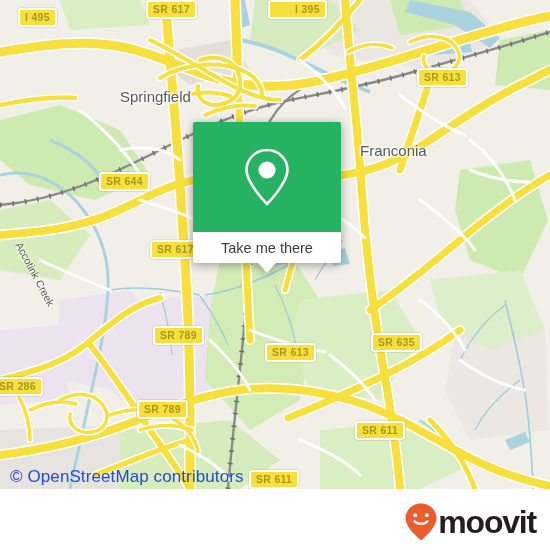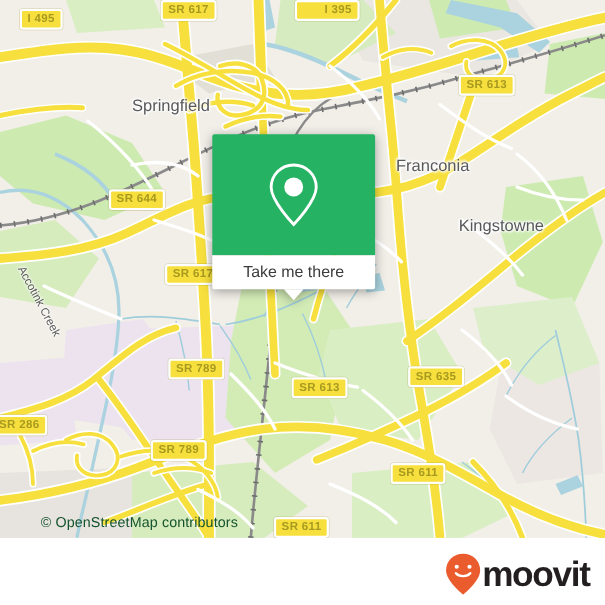--- a/index.html
+++ b/index.html
@@ -9,22 +9,22 @@
     background:#ffffff;
   }
   #app{position:relative;width:550px;height:550px;overflow:hidden;}
 
   
   #map{position:absolute;left:0;top:0;width:550px;height:489px;overflow:hidden;background:#f2efe9;}
   #map svg{position:absolute;left:0;top:0;}
 
   .attrib{
     position:absolute;left:10px;top:467px;
-    font-size:13px;color:#14532d;letter-spacing:.1px;
-    z-index:40;white-space:nowrap;margin-left:27px;
+    font-size:17px;color:#1d4ed8;letter-spacing:.1px;
+    z-index:40;white-space:nowrap;
   }
 
   
   .shield{
     position:absolute;z-index:30;
     background:#f7e03d;border:2px solid #ffffff;border-radius:3px;
     color:#a89a20;font-size:10.5px;font-weight:bold;
     padding:1px 5px 2px 5px;letter-spacing:.3px;white-space:nowrap;
     box-shadow:0 0 0 .5px rgba(150,140,40,.35);
     line-height:12px;
@@ -248,21 +248,20 @@
     <div class="shield" style="left:153px;top:326px;">SR 789</div>
     <div class="shield" style="left:-8px;top:377px;">SR 286</div>
     <div class="shield" style="left:137px;top:400px;">SR 789</div>
     <div class="shield" style="left:265px;top:343px;">SR 613</div>
     <div class="shield" style="left:371px;top:333px;">SR 635</div>
     <div class="shield" style="left:355px;top:421px;">SR 611</div>
     <div class="shield" style="left:249px;top:470px;">SR 611</div>
 
     <div class="place" style="left:120px;top:88px;">Springfield</div>
     <div class="place" style="left:360px;top:142px;">Franconia</div>
-    <div class="place" style="left:417px;top:197px;">Kingstowne</div>
     <div class="creek" style="left:24px;top:240px;">Accotink Creek</div>
 
     <div class="attrib">© OpenStreetMap contributors</div>
   </div>
 
   <div id="popup">
     <div class="green">
       <svg width="52" height="62" viewBox="0 0 52 62">
         <path d="M26 4 C14.5 4 5.5 13 5.5 24.3 C5.5 37 26 58 26 58 C26 58 46.5 37 46.5 24.3 C46.5 13 37.5 4 26 4 Z" fill="none" stroke="#ffffff" stroke-width="2.6"></path>
         <circle cx="26" cy="24" r="8.6" fill="#ffffff"></circle>

